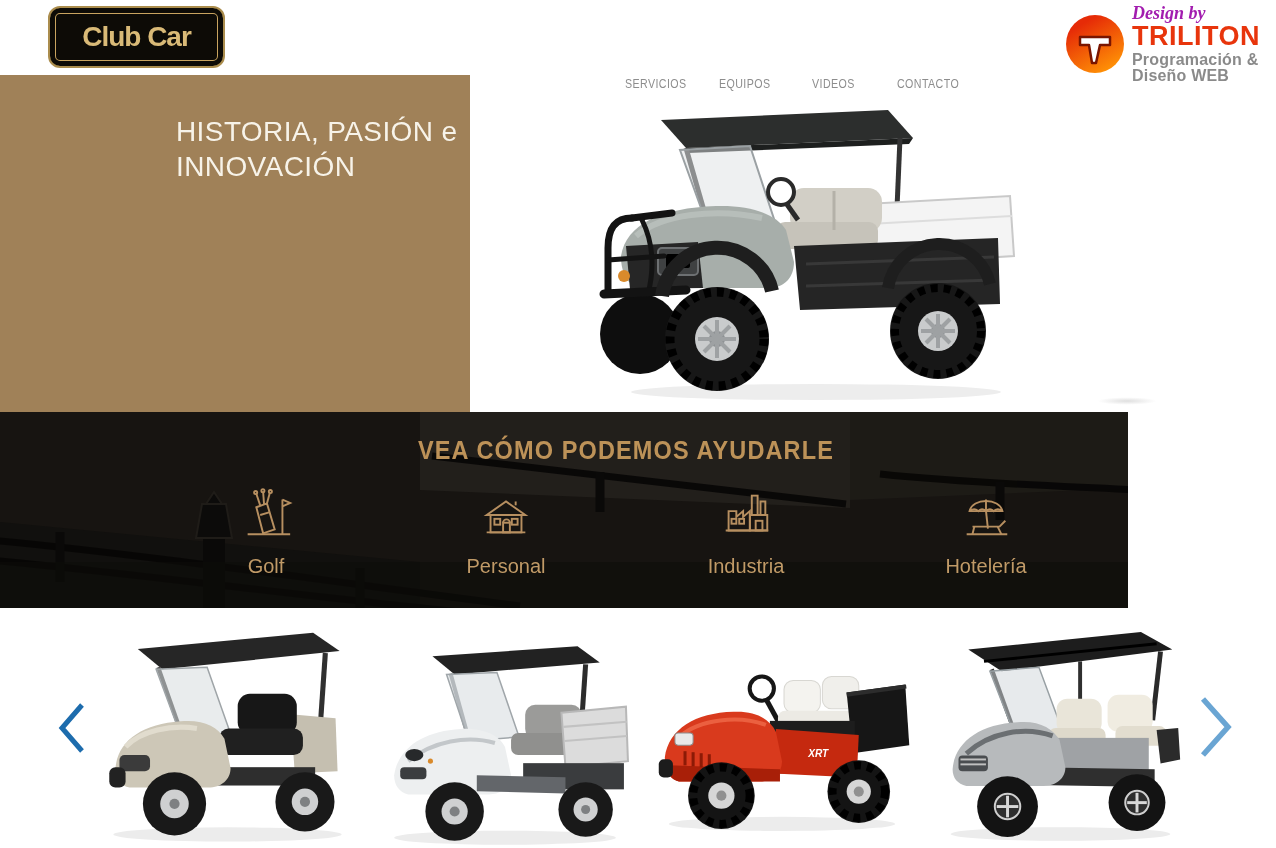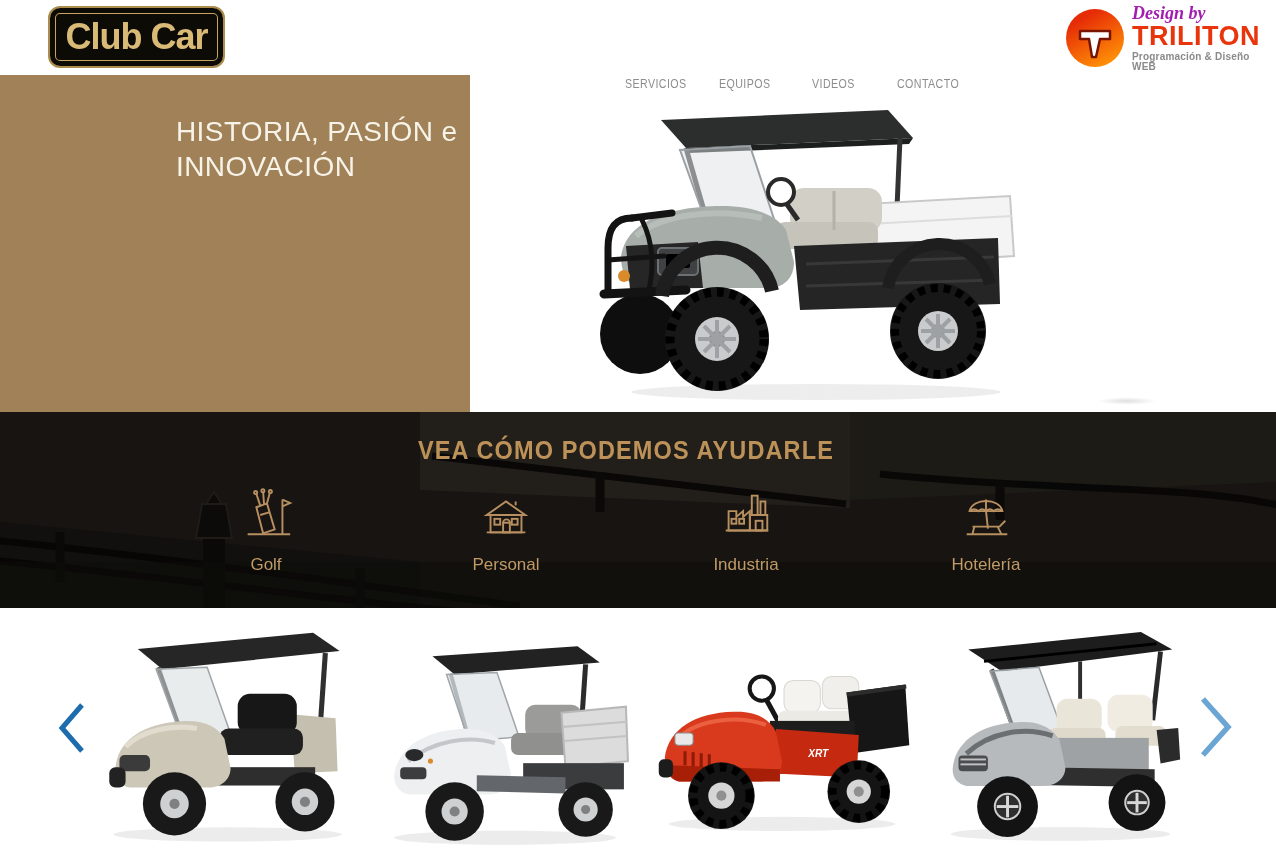--- a/index.html
+++ b/index.html
@@ -5,53 +5,53 @@
   html,body{margin:0;padding:0;background:#ffffff;}
   *{box-sizing:border-box;}
   .page{position:relative;width:1276px;height:848px;overflow:hidden;background:#ffffff;
         font-family:"Liberation Sans",sans-serif;}
 
   
   .logo-badge{position:absolute;left:48px;top:6px;width:177px;height:62px;border-radius:12px;
     background:#0d0b06;border:2px solid #ab8d4d;
     box-shadow:inset 0 0 0 5px #0d0b06, inset 0 0 0 6px #c9a45f;
     display:flex;align-items:center;justify-content:center;cursor:pointer;}
-  .logo-badge span{color:#d9ba77;font-size:36px;font-weight:bold;letter-spacing:-1px;}
+  .logo-badge span{color:#d9ba77;font-size:28px;font-weight:bold;letter-spacing:-1px;}
 
   .triliton{position:absolute;left:1066px;top:4px;display:flex;align-items:center;gap:8px;cursor:pointer;}
   .tri-circle{width:58px;height:58px;border-radius:50%;background:linear-gradient(150deg,#e62b07 20%,#fe8e06 85%);
     position:relative;flex:0 0 auto;}
   .tri-circle svg{position:absolute;left:0;top:0;}
   .tri-text{line-height:1;}
   .tri-designby{font-family:"Liberation Serif",serif;font-style:italic;font-weight:bold;
     color:#a21caf;font-size:18px;margin-bottom:1px;}
   .tri-name{color:#e8350c;font-size:27px;font-weight:bold;letter-spacing:.5px;}
-  .tri-tag{color:#8a8a8a;font-size:10px;font-weight:bold;margin-top:2px;letter-spacing:.2px;}
+  .tri-tag{color:#8a8a8a;font-size:16px;font-weight:bold;margin-top:2px;letter-spacing:.2px;}
 
   .nav-link{position:absolute;top:76px;font-size:13px;color:#8d8d8d;letter-spacing:.5px;
     transform:scaleX(.82);transform-origin:left top;cursor:pointer;white-space:nowrap;}
 
   
   .hero-panel{position:absolute;left:0;top:75px;width:470px;height:337px;background:#a08158;}
   .hero-title{position:absolute;left:176px;top:114px;color:#f7f3e9;font-size:28px;line-height:35px;
     font-weight:400;letter-spacing:.4px;}
   .hero-body{position:absolute;left:190px;top:201px;color:#ffffff;font-size:15.5px;font-weight:bold;
     line-height:26.5px;letter-spacing:.2px;}
   .hero-art{position:absolute;left:566px;top:96px;}
   .hero-smudge{position:absolute;left:1088px;top:396px;width:78px;height:10px;border-radius:50%;
     background:radial-gradient(closest-side,#c9c9c9,#ffffff 75%);opacity:.6;}
 
   
-  .band{position:absolute;left:0;top:412px;width:1276px;height:196px;background:#0c4a6e;overflow:hidden;}
+  .band{position:absolute;left:0;top:412px;width:1128px;height:196px;background:#0c4a6e;overflow:hidden;}
   .band-deco{position:absolute;left:0;top:0;}
   .band-title{position:absolute;left:0;top:24px;width:1252px;text-align:center;color:#bd9258;
     font-size:25px;font-weight:bold;letter-spacing:1.2px;transform:scaleX(.94);transform-origin:center top;}
   .service{position:absolute;width:160px;text-align:center;cursor:pointer;}
   .service .ic{width:58px;height:58px;margin:0 auto;}
-  .service .lbl{margin-top:11px;color:#c09a67;font-size:17px;}
+  .service .lbl{margin-top:11px;color:#c09a67;font-size:20px;}
 
   
   .arrow{position:absolute;cursor:pointer;background:none;border:none;padding:0;}
   .slide{position:absolute;cursor:pointer;}
 </style>
 </head>
 <body>
 
 <div class="page">
 

